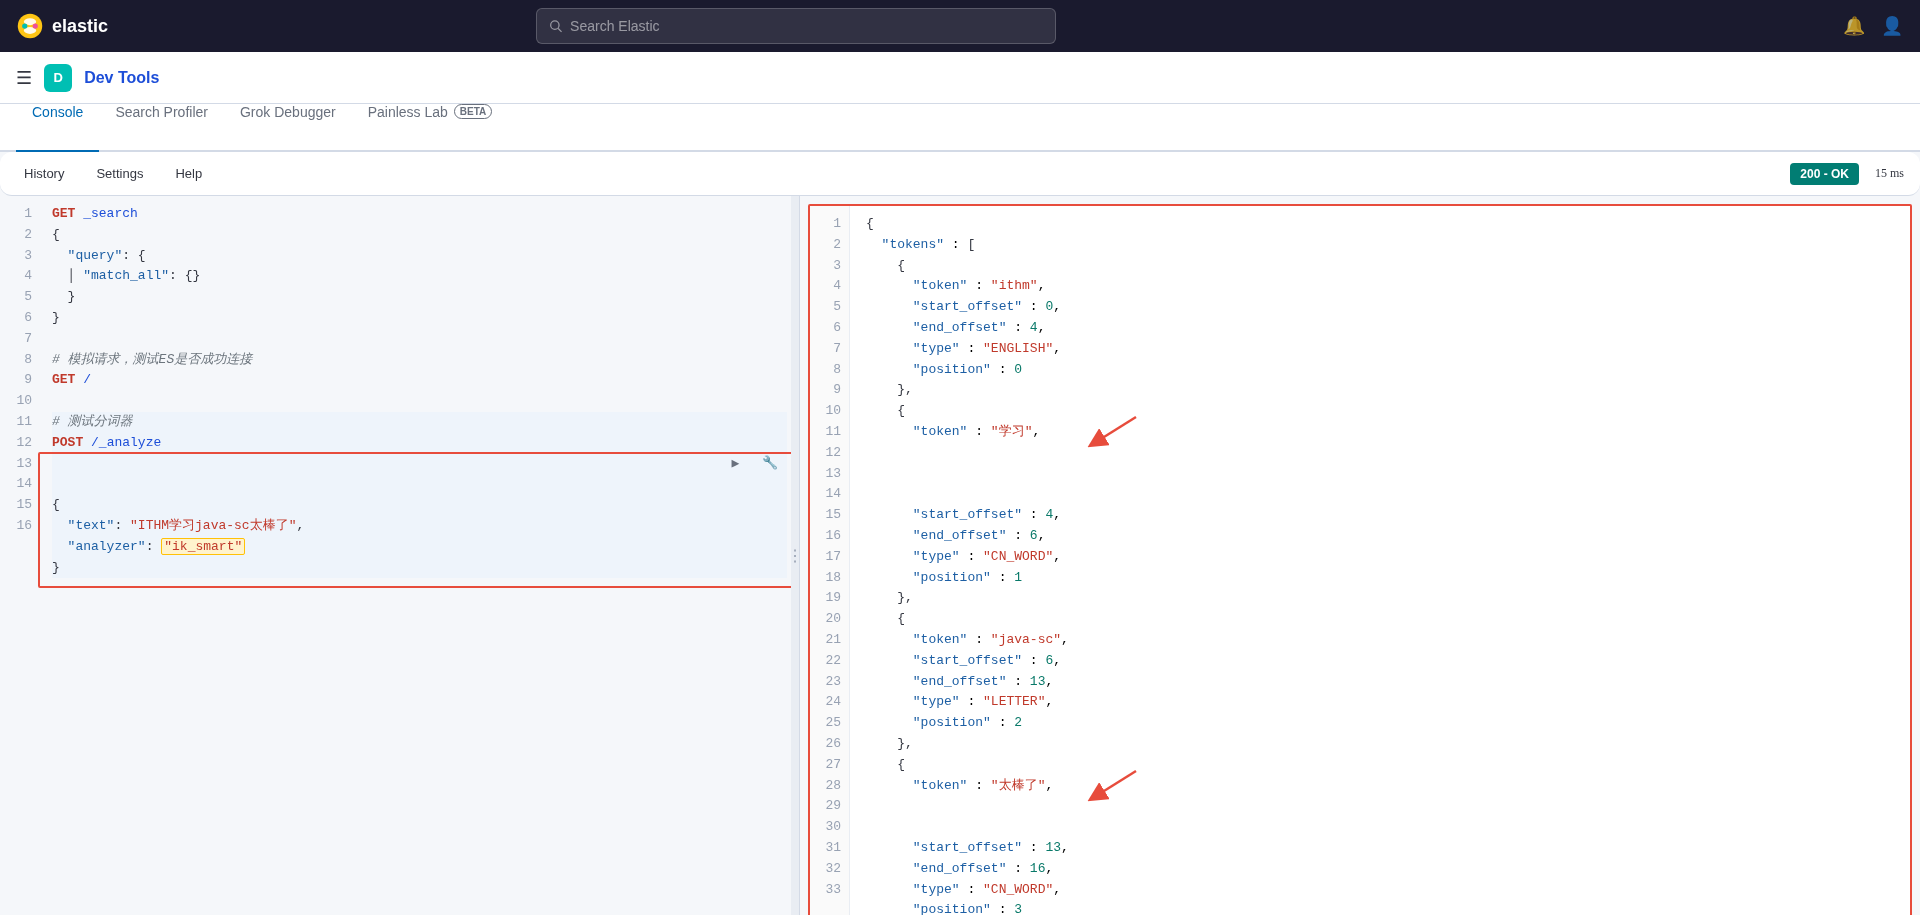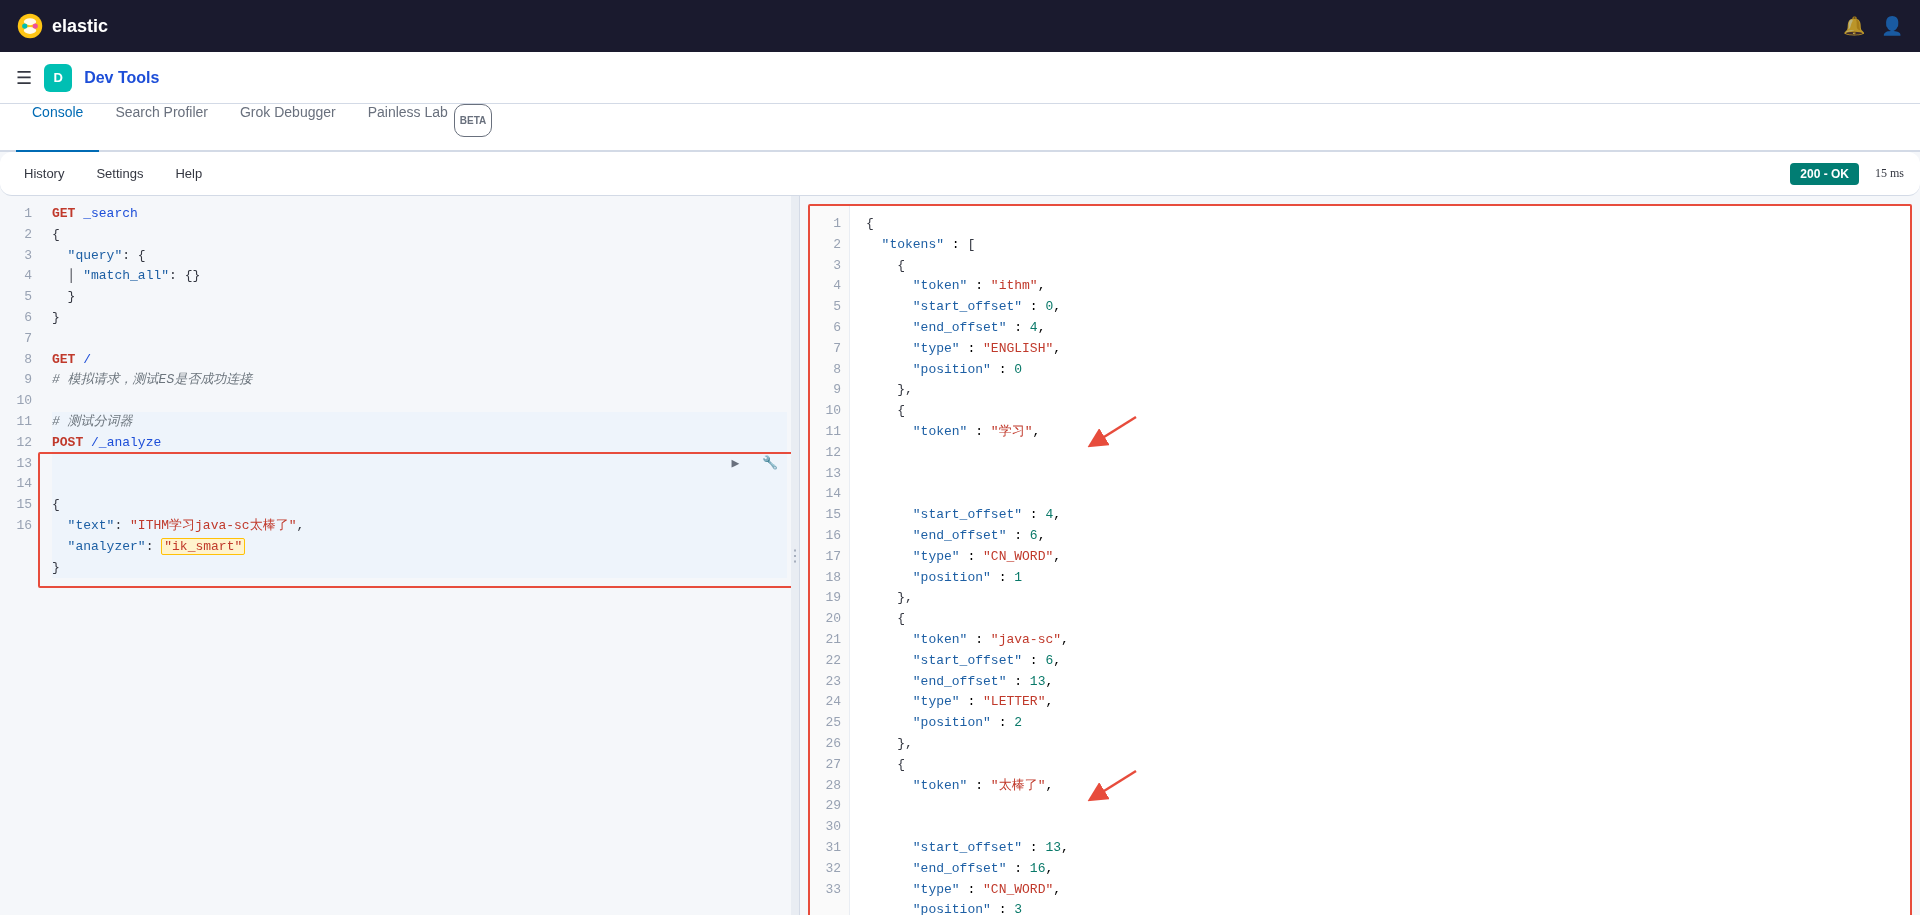--- a/index.html
+++ b/index.html
@@ -107,21 +107,21 @@
     }
     .tab.active {
       color: #006bb4;
       border-bottom: 2px solid #006bb4;
     }
     .beta-badge {
       background: transparent;
       border: 1px solid #69707d;
       color: #69707d;
       font-size: 10px;
-      padding: 10px 5px;
+      padding: 1px 5px;
       border-radius: 10px;
       font-weight: 600;
     }
 
     
     .toolbar {
       background: white;
       height: 44px;
       display: flex;
       align-items: center;
@@ -267,20 +267,27 @@
     <svg class="elastic-logo-icon" viewBox="0 0 32 32">
       <circle cx="16" cy="16" r="14" fill="#FEC514"></circle>
       <ellipse cx="16" cy="11" rx="7" ry="4" fill="white" opacity="0.9"></ellipse>
       <ellipse cx="16" cy="21" rx="7" ry="4" fill="white" opacity="0.9"></ellipse>
       <circle cx="10" cy="16" r="3" fill="#00BFB3"></circle>
       <circle cx="22" cy="16" r="3" fill="#F04E98"></circle>
     </svg>
     <span>elastic</span>
   </div>
 
+  <div class="search-bar">
+    <svg width="14" height="14" viewBox="0 0 16 16" fill="none">
+      <circle cx="7" cy="7" r="5" stroke="rgba(255,255,255,0.5)" stroke-width="1.5"></circle>
+      <line x1="11" y1="11" x2="15" y2="15" stroke="rgba(255,255,255,0.5)" stroke-width="1.5"></line>
+    </svg>
+    <input type="text" placeholder="Search Elastic" style="">
+  </div>
 
   <div class="top-nav-icons">
     <span>🔔</span>
     <span>👤</span>
   </div>
 </div>
 
 <div class="app-header">
   <span class="hamburger">☰</span>
   <div class="app-icon">
@@ -337,22 +344,22 @@
           <div>16</div>
         </div>
         <div class="code-content">
           <div class="line"><span class="method">GET</span> <span class="url">_search</span></div>
           <div class="line"><span class="brace">{</span></div>
           <div class="line">  <span class="key">"query"</span>: <span class="brace">{</span></div>
           <div class="line">  │ <span class="key">"match_all"</span>: <span class="brace">{}</span></div>
           <div class="line">  <span class="brace">}</span></div>
           <div class="line"><span class="brace">}</span></div>
           <div class="line">&nbsp;</div>
+          <div class="line"><span class="comment"># 模拟请求，测试ES是否成功连接</span></div>
           <div class="line"><span class="method">GET</span> <span class="url">/</span></div>
-          <div class="line"><span class="comment"># 模拟请求，测试ES是否成功连接</span></div>
           <div class="line">&nbsp;</div>
           <div class="line" style="background:#eef4fb;"><span class="comment"># 测试分词器</span></div>
           <div class="line" style="background:#eef4fb;"><span class="method">POST</span> <span class="url">/_analyze</span>
             <span style="float:right; color:#69707d; margin-right:8px; cursor:pointer;">▶ &nbsp; 🔧</span>
           </div>
           <div class="line" style="background:#eef4fb;"><span class="brace">{</span></div>
           <div class="line" style="background:#eef4fb;">  <span class="key">"text"</span>: <span class="str">"ITHM学习java-sc太棒了"</span>,</div>
           <div class="line" style="background:#eef4fb;">  <span class="key">"analyzer"</span>: <span style="background:#fff3cd; border:1px solid #ffc107; padding:0 2px; border-radius:2px; color:#c0392b;">"ik_smart"</span></div>
           <div class="line" style="background:#eef4fb;"><span class="brace">}</span></div>
         </div>

